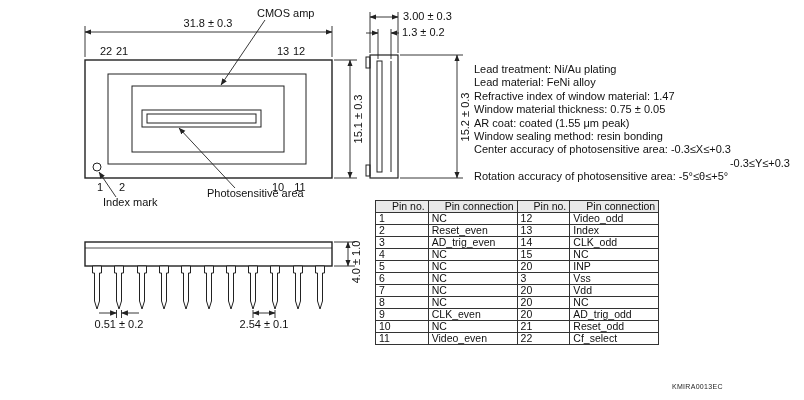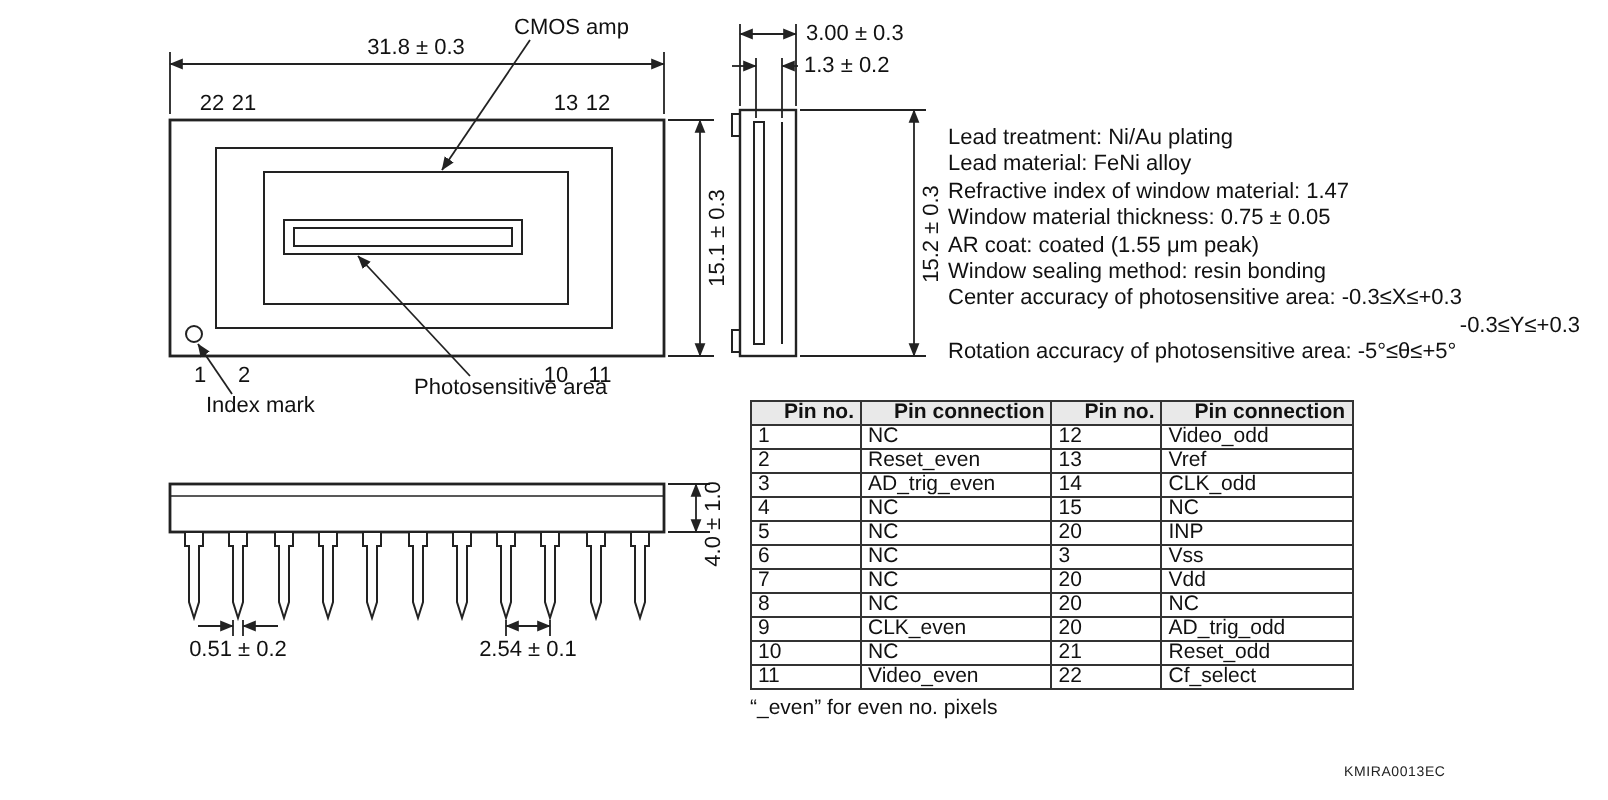--- a/index.html
+++ b/index.html
@@ -14,21 +14,21 @@
     font-size:11px;line-height:13.4px;white-space:nowrap;
   }
   .spec-line{white-space:nowrap;}
   .spec-indent{text-align:right;padding-right:16px;}
   .pin-table-wrap{position:absolute;left:375px;top:200px;}
   .pin-table-wrap table{border-collapse:collapse;font-size:10.5px;border:1.5px solid #333;}
   .pin-table-wrap th,.pin-table-wrap td{
     border:1px solid #333;padding:0 3px;height:11px;line-height:11px;
     text-align:left;white-space:nowrap;
   }
-  .pin-table-wrap th{background:#e9e9e9;font-weight:bold;padding-left:16px;}
+  .pin-table-wrap th{background:#e9e9e9;font-weight:normal;padding-left:16px;}
   .footnotes{position:absolute;left:375px;top:348px;font-size:10.5px;line-height:13px;}
   .doc-code{position:absolute;left:672px;top:383px;font-size:7px;letter-spacing:.3px;color:#222;}
 </style>
 </head>
 <body>
 
 
 
 <svg width="804" height="400" viewBox="0 0 804 400">
   <defs>
@@ -188,21 +188,21 @@
         <tr>
           <td>1</td>
           <td>NC</td>
           <td>12</td>
           <td>Video_odd</td>
         </tr>
         <tr>
           <td>2</td>
           <td>Reset_even</td>
           <td>13</td>
-          <td>Vref</td>
+          <td>Index</td>
         </tr>
         <tr>
           <td>3</td>
           <td>AD_trig_even</td>
           <td>14</td>
           <td>CLK_odd</td>
         </tr>
         <tr>
           <td>4</td>
           <td>NC</td>
@@ -249,19 +249,18 @@
           <td>11</td>
           <td>Video_even</td>
           <td>22</td>
           <td>Cf_select</td>
         </tr>
       </tbody>
   </table>
 </div>
 
 <div class="footnotes">
-  <div>“_even” for even no. pixels</div>
 </div>
 
 <div class="doc-code">KMIRA0013EC</div>
 
 
 
 
 </body></html>

